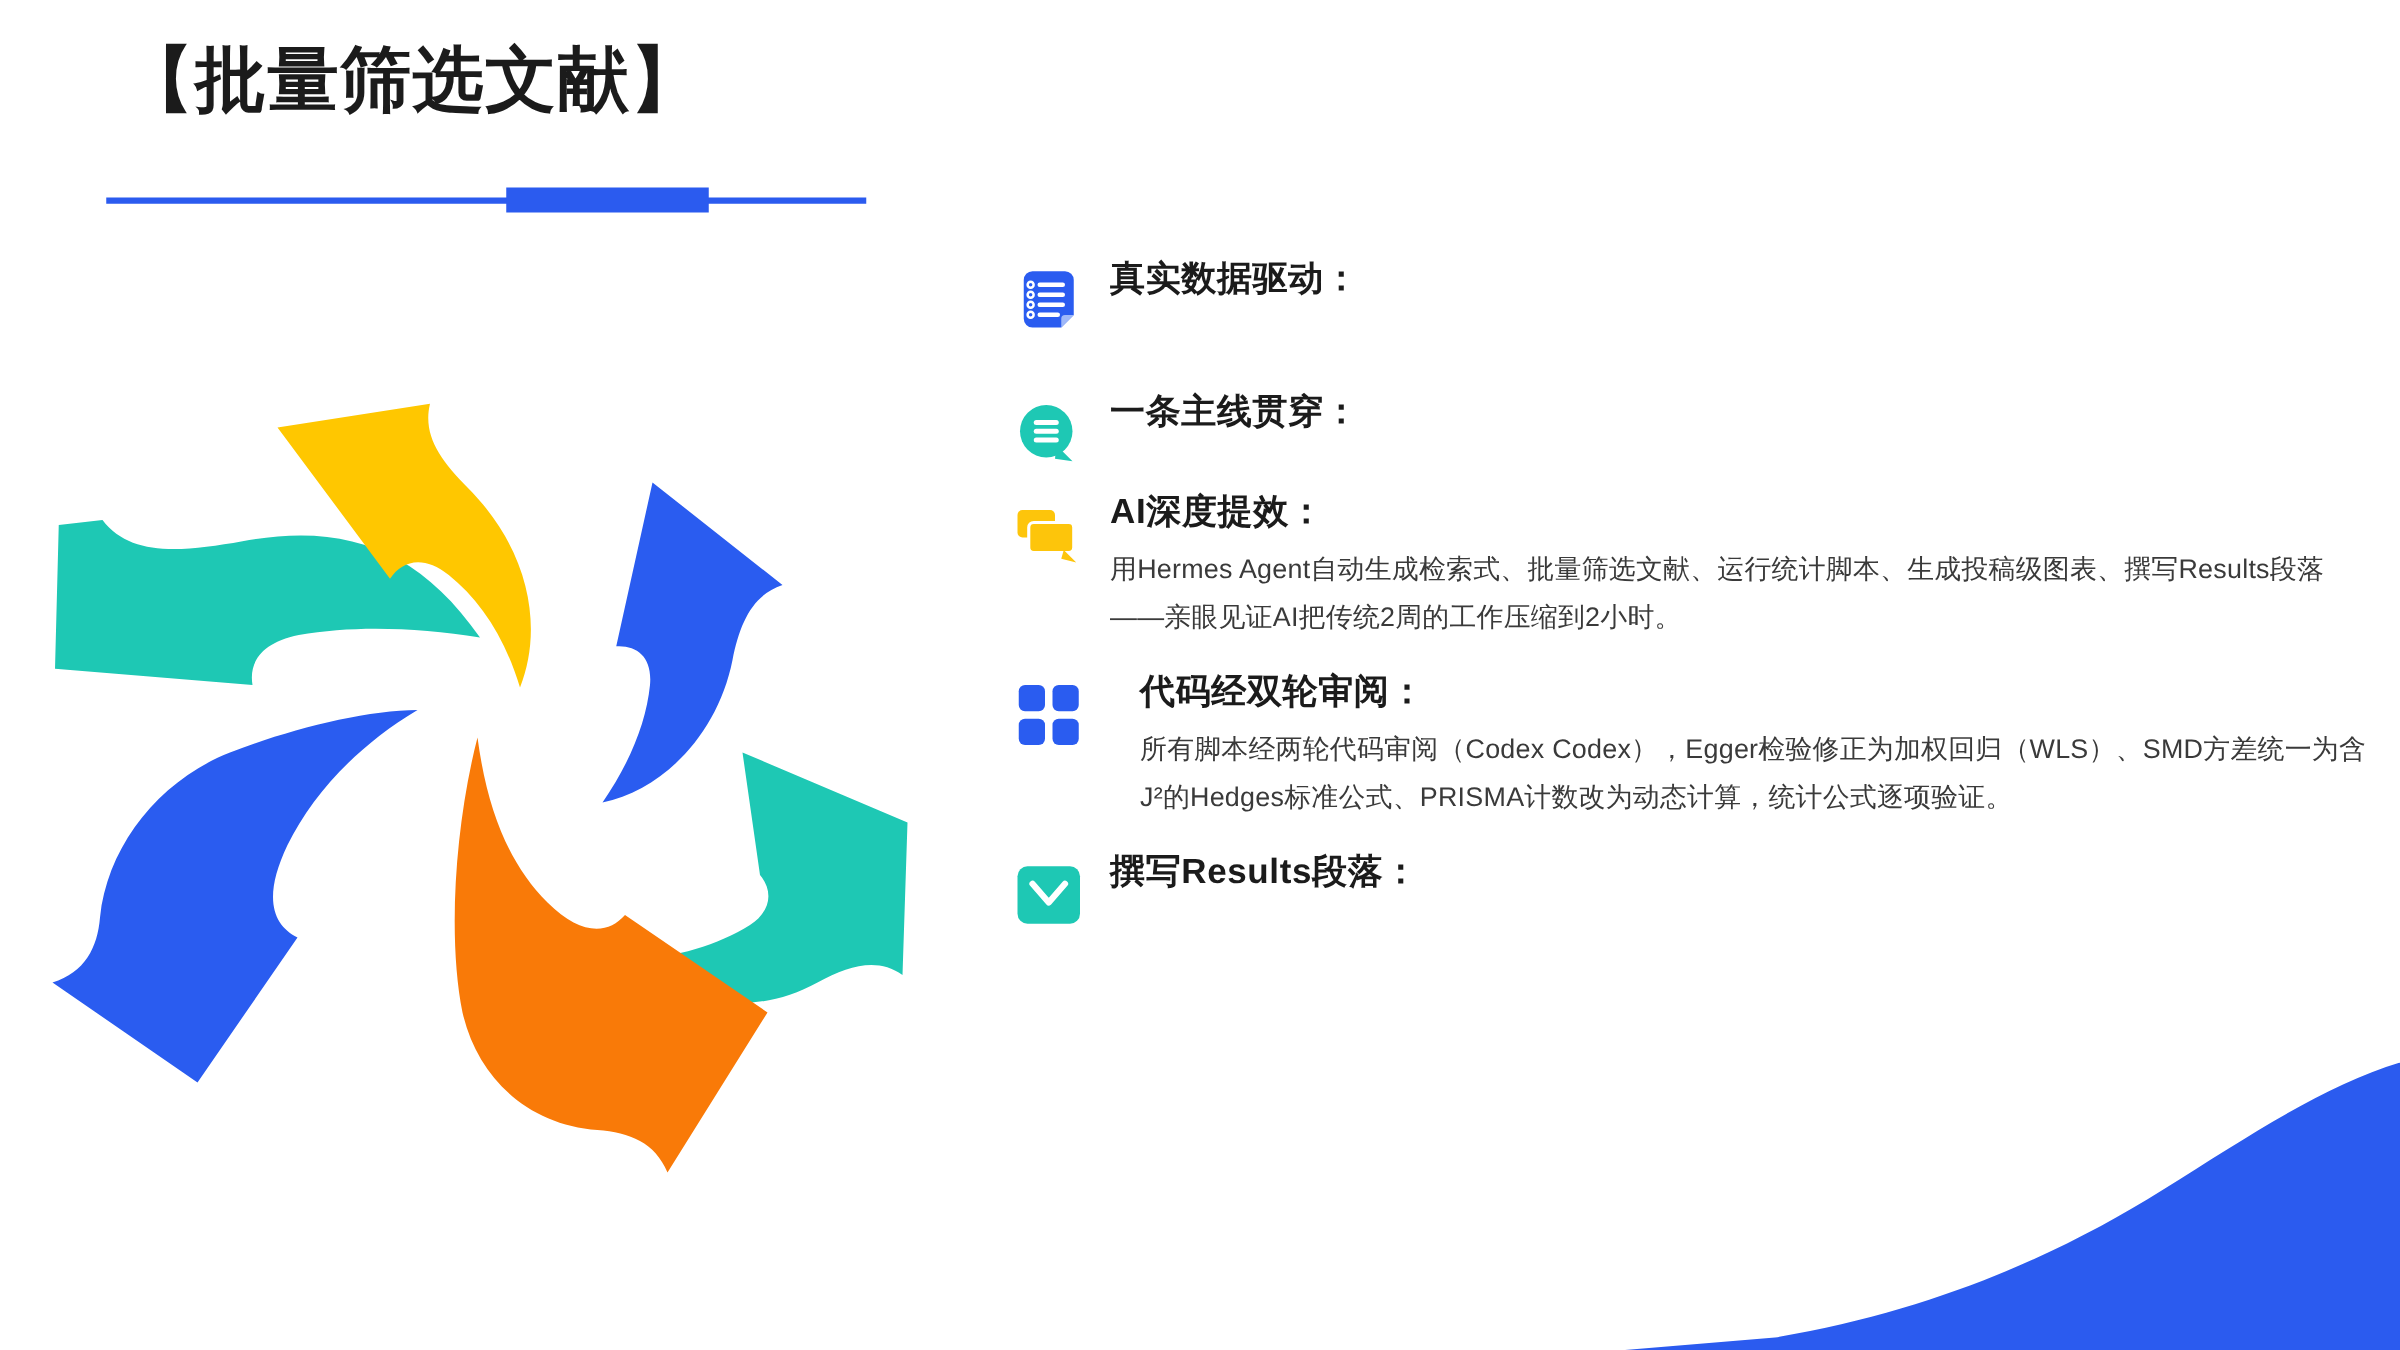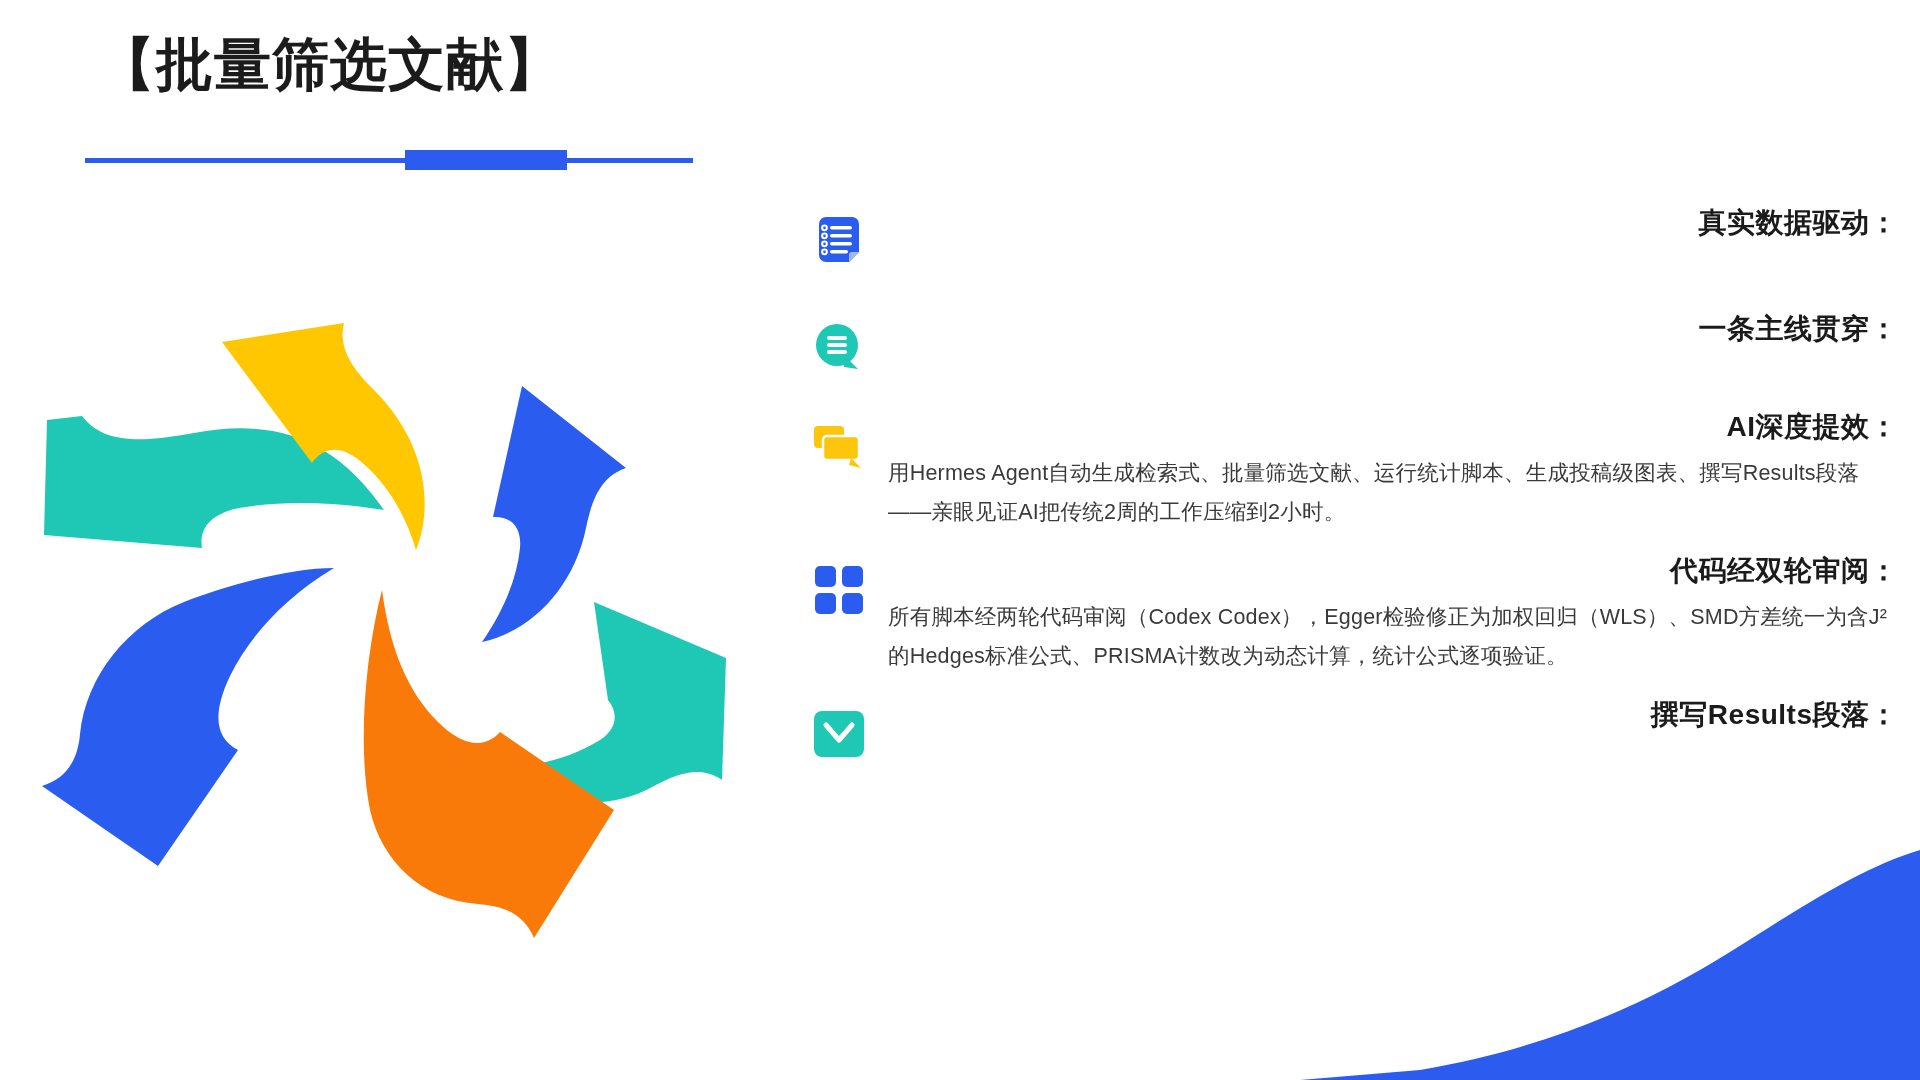--- a/index.html
+++ b/index.html
@@ -107,36 +107,35 @@
     padding-top: 0;
   }
   .bullet-heading {
     font-size: 28px;
     font-weight: 700;
     color: #1b1b1b;
     line-height: 1.3;
     margin: 0 0 9px 0;
     letter-spacing: 0.5px;
     white-space: nowrap;
-    text-align: right;
   }
   .bullet-text {
     font-size: 21.5px;
     font-weight: 400;
     color: #3a3a3a;
     line-height: 1.78;
     margin: 0;
     letter-spacing: 0.2px;
   }
 
   
   .item-0 { margin-bottom: 38px; }
-  .item-1 { margin-bottom: 30px; }
+  .item-1 { margin-bottom: 12px; }
   .item-2 { margin-bottom: 22px; }
-  .item-3 { margin-bottom: 22px; }
+  .item-3 { margin-bottom: 22px; gap: 24px; }
   .item-4 { margin-bottom: 0; }
 </style>
 </head>
 <body>
 
 <div id="slide">
 
   <div id="title-block">
     <h1 id="page-title">【批量筛选文献】</h1>
     <div id="title-rule"></div>

